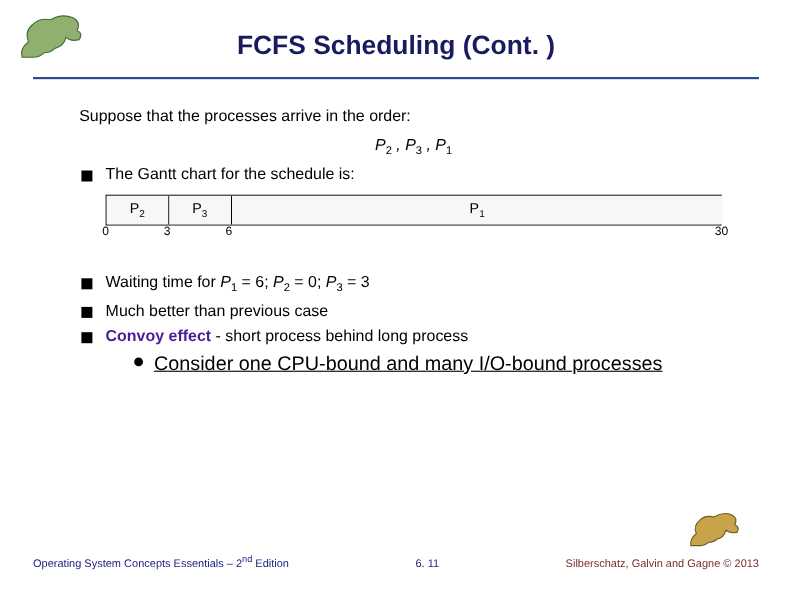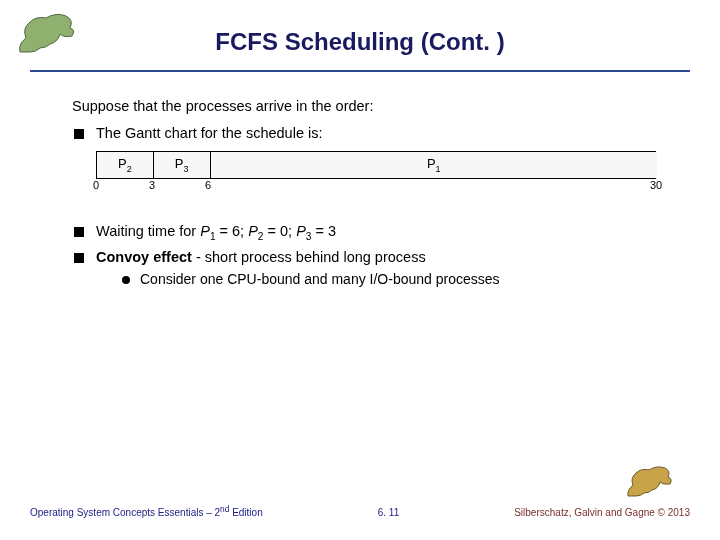--- a/index.html
+++ b/index.html
@@ -88,22 +88,23 @@
     background: #000;
   }
   .sub-bullets {
     list-style: none;
     padding: 0;
     margin: 6px 0 0 24px;
   }
   .sub-bullets > li {
     position: relative;
     padding-left: 20px;
-    font-size: 14px;
+    font-size: 18px;
     margin: 4px 0;
+    text-decoration: underline;
   }
   .sub-bullets > li::before {
     content: "";
     position: absolute;
     left: 2px;
     top: 5px;
     width: 8px;
     height: 8px;
     background: #000;
     border-radius: 50%;
@@ -155,21 +156,21 @@
   .footer .right { color: #7a2e2e; text-align: right; margin-top: 36px; }
   .dino-right {
     position: absolute;
     right: 44px;
     bottom: 30px;
     width: 50px;
     height: 36px;
   }
   .psub { font-style: italic; }
   .psub sub { font-size: 0.7em; font-style: normal; }
-  .term { color:#000000; font-weight:bold; }
+  .term { color:#4c1d95; font-weight:bold; }
 </style>
 </head>
 <body>
 
 <div class="slide">
 
   <div class="dino-left">
     <svg viewBox="0 0 64 48">
       <path d="M4 44 Q2 36 10 30 Q6 20 14 14 Q20 8 30 10 Q40 4 50 8 Q58 12 54 20 Q60 22 56 28 Q48 30 44 26 Q42 34 34 36 Q30 40 24 40 Q20 44 14 44 Z" fill="#8fb06e" stroke="#4a6b3a" stroke-width="1"></path>
     </svg>
@@ -177,20 +178,23 @@
 
   <div class="title-row">
     <div class="title">FCFS Scheduling (Cont. )</div>
   </div>
   <div class="title-underline"></div>
 
   <div class="body">
 
     <p class="para">Suppose that the processes arrive in the order:</p>
 
+    <p class="center-italic">
+      <span class="psub"><span>P</span><sub>2</sub></span><span> , </span><span class="psub"><span>P</span><sub>3</sub></span><span> , </span><span class="psub"><span>P</span><sub>1</sub></span>
+    </p>
 
     <ul class="bullets">
       <li>The Gantt chart for the schedule is:</li>
     </ul>
 
     <div class="gantt-wrap">
       <div class="gantt-bar">
         <div class="gantt-seg" style="flex:0 0 10%">
           <span class="psub" style="font-style:normal;"><span>P</span><sub>2</sub></span>
         </div>
@@ -206,20 +210,21 @@
         <span class="tick" style="left:10%">3</span>
         <span class="tick" style="left:20%">6</span>
         <span class="tick" style="left:100%">30</span>
       </div>
     </div>
 
     <ul class="bullets" style="margin-top:28px">
       <li>
         <span>Waiting time for </span><span class="psub"><span>P</span><sub>1</sub></span><span> = 6; </span><span class="psub"><span>P</span><sub>2</sub></span><span> = 0</span><span>; </span><span class="psub"><span>P</span><sub>3</sub></span><span> = 3</span>
       </li>
+      <li>Much better than previous case</li>
       <li>
         <span class="term">Convoy effect</span><span> - short process behind long process</span>
         <ul class="sub-bullets">
           <li>Consider one CPU-bound and many I/O-bound processes</li>
         </ul>
       </li>
     </ul>
 
   </div>
 

